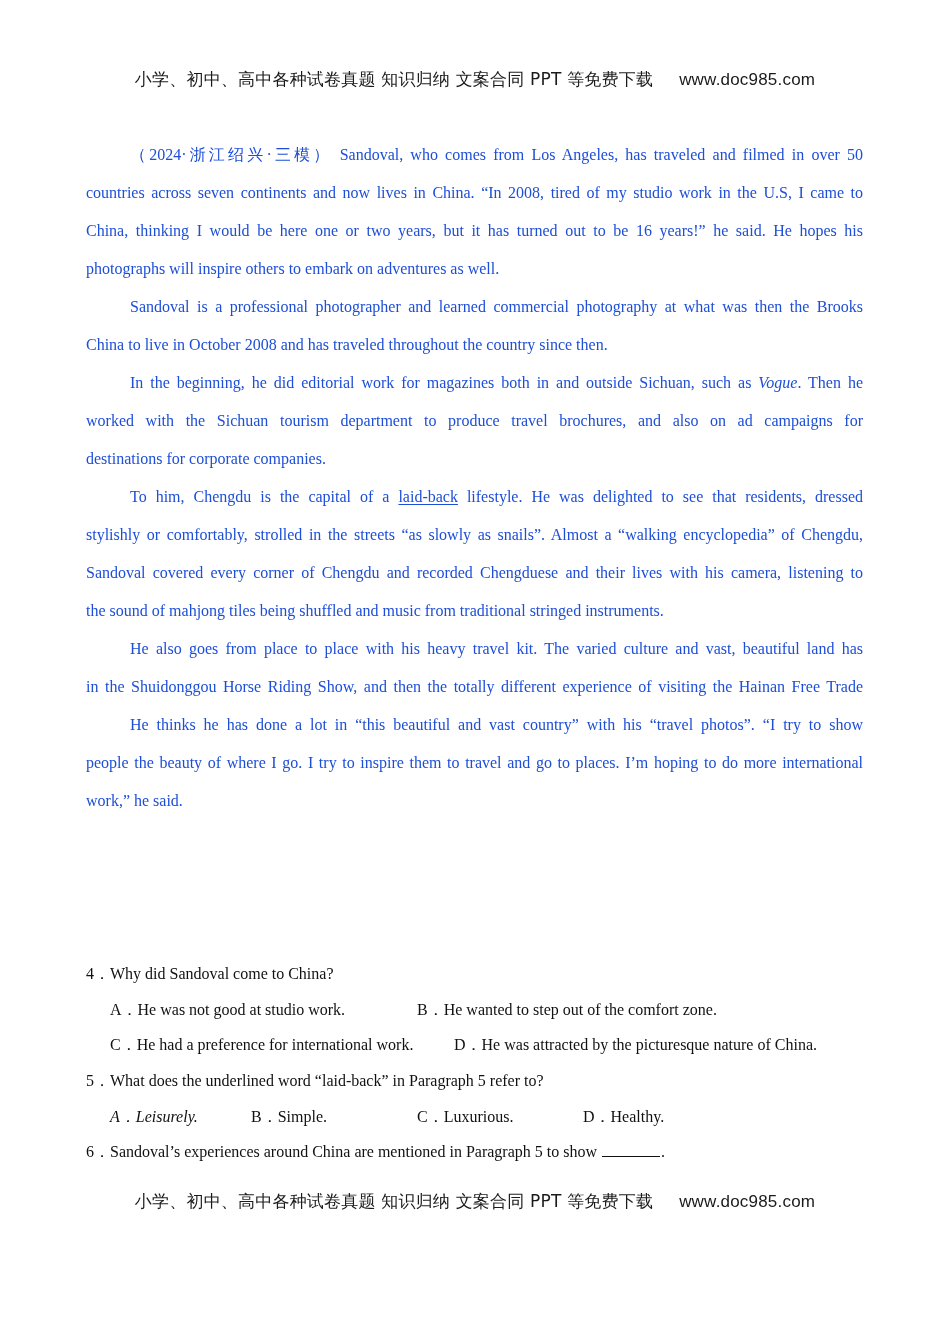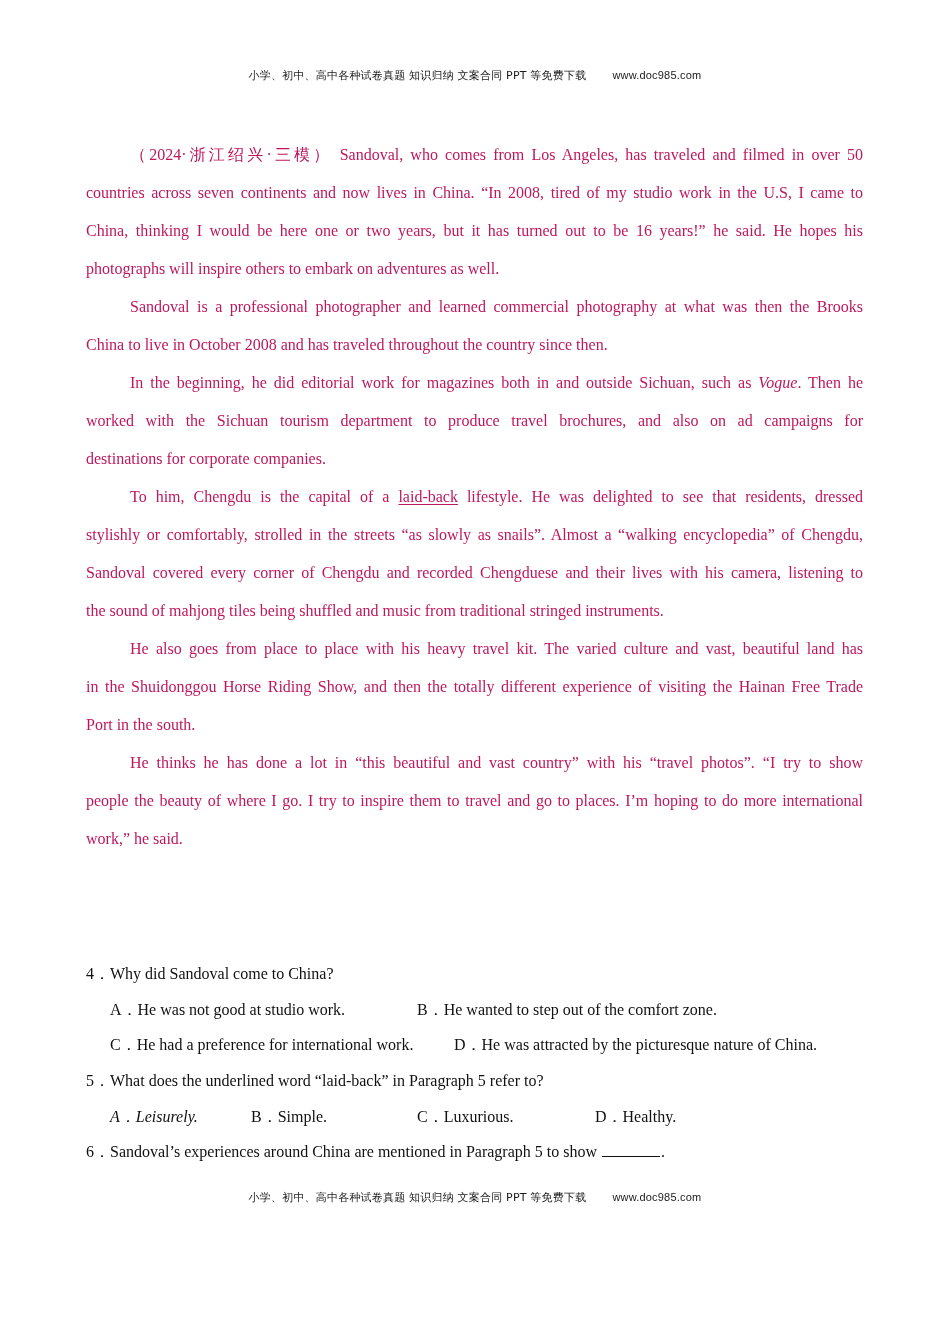--- a/index.html
+++ b/index.html
@@ -20,40 +20,40 @@
       width: 950px;
       height: 1344px;
       background: #ffffff;
     }
     .header, .footer {
       position: absolute;
       left: 0;
       width: 950px;
       text-align: center;
       font-family: "DejaVu Sans", "Liberation Sans", sans-serif;
-      font-size: 11px;
+      font-size: 17px;
       color: #1a1a1a;
       white-space: nowrap;
       letter-spacing: 0.2px;
     }
     .header { top: 68px; }
     .footer { top: 1190px; }
     .header .site, .footer .site {
       margin-left: 26px;
       font-family: "Liberation Sans", "DejaVu Sans", sans-serif;
     }
     .body-text {
       position: absolute;
       left: 86px;
       width: 777px;
       top: 136px;
       font-family: "Liberation Serif", "DejaVu Serif", serif;
       font-size: 16px;
       line-height: 38px;
-      color: #be185d;
+      color: #1d4ed8;
     }
     .line {
       display: block;
       text-align: justify;
       text-align-last: justify;
       white-space: normal;
     }
     .line.last {
       text-align-last: left;
     }
@@ -126,21 +126,20 @@
     <div class="para-block">
       <span class="line indent"><span>To him, Chengdu is the capital of a </span><span class="u">laid-back</span><span> lifestyle. He was delighted to see that residents, dressed</span></span>
       <span class="line">stylishly or comfortably, strolled in the streets “as slowly as snails”. Almost a “walking encyclopedia” of Chengdu,</span>
       <span class="line">Sandoval covered every corner of Chengdu and recorded Chengduese and their lives with his camera, listening to</span>
       <span class="line last">the sound of mahjong tiles being shuffled and music from traditional stringed instruments.</span>
     </div>
 
     <div class="para-block">
       <span class="line indent">He also goes from place to place with his heavy travel kit. The varied culture and vast, beautiful land has</span>
       <span class="line">in the Shuidonggou Horse Riding Show, and then the totally different experience of visiting the Hainan Free Trade</span>
-      <span class="line last">Port in the south.</span>
     </div>
 
     <div class="para-block">
       <span class="line indent">He thinks he has done a lot in “this beautiful and vast country” with his “travel photos”. “I try to show</span>
       <span class="line">people the beauty of where I go. I try to inspire them to travel and go to places. I’m hoping to do more international</span>
       <span class="line last">work,” he said.</span>
     </div>
   </div>
 
   <div class="questions">
@@ -166,21 +165,21 @@
     </div>
     <div class="q-opt" style="top:143px; left:24px;font-style:italic;">
       <span>A．</span><span>Leisurely.</span>
     </div>
     <div class="q-opt" style="top:143px; left:165px;">
       <span>B．</span><span>Simple.</span>
     </div>
     <div class="q-opt" style="top:143px; left:331px;">
       <span>C．</span><span>Luxurious.</span>
     </div>
-    <div class="q-opt" style="top:143px; left:497px;margin-left:12px;">
+    <div class="q-opt" style="top:143px; left:497px;">
       <span>D．</span><span>Healthy.</span>
     </div>
 
     <div class="q-stem" style="top:178px;">
       <span class="num">6．</span><span>Sandoval’s experiences around China are mentioned in Paragraph 5 to show</span> <span class="blank"></span><span>.</span>
     </div>
   </div>
 
   <div class="footer">
     <span>小学、初中、高中各种试卷真题  知识归纳  文案合同  PPT 等免费下载</span><span class="site">www.doc985.com</span>

